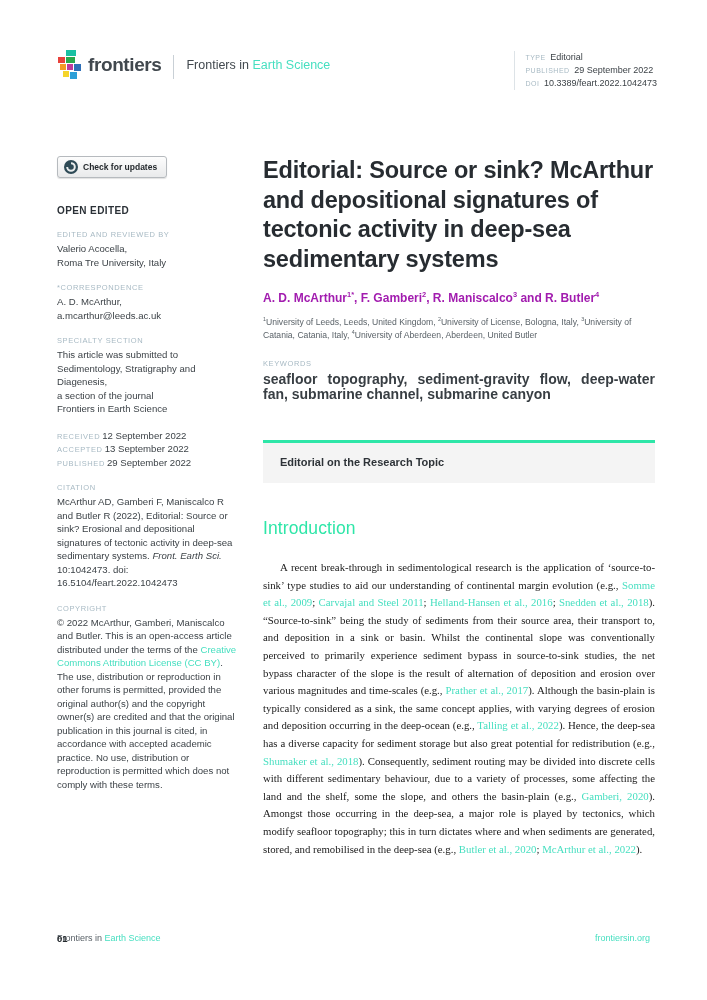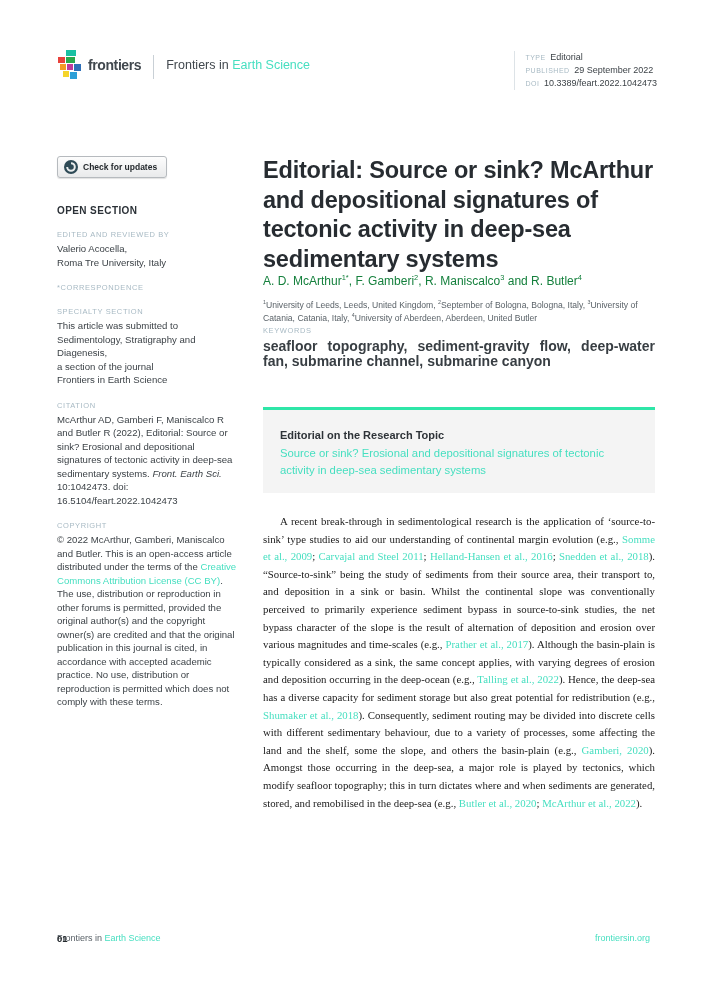--- a/index.html
+++ b/index.html
@@ -16,21 +16,21 @@
   *{margin:0;padding:0;box-sizing:border-box;}
   html,body{background:#fff;}
   body{font-family:"Liberation Sans",sans-serif;}
   .page{position:relative;width:707px;height:1000px;background:#fff;overflow:hidden;}
 
   
   .header{position:absolute;top:50px;left:57px;right:50px;display:flex;align-items:flex-start;}
   .brand{display:flex;align-items:center;}
   .logo-mark{position:relative;width:24px;height:30px;margin-right:7px;}
   .logo-mark i{position:absolute;display:block;}
-  .wordmark{font-size:14px;font-weight:bold;color:var(--wordmark);letter-spacing:-0.4px;line-height:30px;}
+  .wordmark{font-size:19px;font-weight:bold;color:var(--wordmark);letter-spacing:-0.4px;line-height:30px;}
   .brand-divider{width:1px;height:24px;background:#c9d0d6;margin:3px 12px 0 12px;}
   .journal-line{font-size:12.5px;color:var(--wordmark);line-height:30px;}
   .journal-line .teal{color:var(--link);}
   .header-meta{margin-left:auto;border-left:1px solid #dde3e7;padding-left:10px;margin-top:1px;}
   .meta-row{font-size:9px;color:var(--sideval);line-height:13px;}
   .meta-row .mlabel{font-size:7px;color:var(--label);letter-spacing:0.5px;margin-right:2px;}
 
   
   .columns{position:absolute;top:156px;left:57px;display:flex;}
   .sidebar{width:181px;flex:none;}
@@ -46,26 +46,26 @@
   .slabel{font-size:7.5px;color:var(--label);letter-spacing:0.6px;line-height:11px;}
   .svalue{font-size:9.6px;color:var(--sideval);line-height:13.5px;margin-top:2px;}
   .daterow{font-size:9.6px;color:var(--sideval);line-height:13.5px;}
   .daterow .slabel{margin-right:2px;}
   .lnk{color:var(--link);}
   .it{font-style:italic;}
   sup{font-size:0.62em;line-height:0;}
 
   
   .title{font-size:23.5px;line-height:29.5px;font-weight:600;color:#272c31;letter-spacing:-0.2px;}
-  .authors{font-size:12px;color:#15803d;font-weight:400;}
+  .authors{margin-top:17px;font-size:12px;color:#a21caf;font-weight:700;}
   .affils{margin-top:11px;font-size:8.6px;color:var(--muted);line-height:13px;}
-  .kw-label{margin-top:1px;font-size:7.5px;color:var(--label);letter-spacing:0.6px;}
+  .kw-label{margin-top:17px;font-size:7.5px;color:var(--label);letter-spacing:0.6px;}
   .keywords{margin-top:4px;font-size:14px;font-weight:bold;color:#383e43;line-height:15px;text-align:justify;}
   .topic-box{margin-top:38px;background:var(--boxbg);border-top:3px solid var(--accent);padding:13px 17px 15px 17px;}
-  .topic-label{font-size:11px;font-weight:bold;color:#2e3338;margin-top:6px;}
+  .topic-label{font-size:11px;font-weight:bold;color:#2e3338;}
   .topic-link{margin-top:4px;font-size:11.3px;color:var(--link);line-height:16.5px;cursor:pointer;}
   .intro-head{margin-top:35px;font-size:17.5px;font-weight:500;color:var(--accent);letter-spacing:0.1px;}
   .bodytext{margin-top:20px;font-family:"Liberation Serif",serif;font-size:10.8px;line-height:17.6px;
     color:var(--body);text-align:justify;}
   .bodytext p{text-indent:17px;}
 
   
   .footer{position:absolute;left:57px;right:57px;top:933px;display:flex;align-items:center;font-size:9px;}
   .foot-left{color:var(--muted);}
   .foot-left .teal{color:var(--link);}
@@ -116,68 +116,75 @@
 
     <div class="sidebar">
       <button class="check-btn">
         <svg class="cm" viewBox="0 0 14 14">
           <circle cx="7" cy="7" r="7" fill="#2e4a56"></circle>
           <path d="M7 2.2 A4.8 4.8 0 1 1 2.2 7 L4.2 7 A2.8 2.8 0 1 0 7 4.2 Z" fill="#ffffff" opacity="0.9"></path>
         </svg>
         <span class="txt">Check for updates</span>
       </button>
 
-      <div class="open-access">OPEN SECTION</div>
+      <div class="open-access">OPEN EDITED</div>
 
       <div class="sgroup">
         <div class="slabel">EDITED AND REVIEWED BY</div>
         <div class="svalue" style="white-space:pre-line">Valerio Acocella,
 Roma Tre University, Italy</div>
       </div>
 
       <div class="sgroup">
         <div class="slabel">*CORRESPONDENCE</div>
+        <div class="svalue" style="white-space:pre-line">A. D. McArthur,
+a.mcarthur@leeds.ac.uk</div>
       </div>
 
       <div class="sgroup">
         <div class="slabel">SPECIALTY SECTION</div>
         <div class="svalue" style="white-space:pre-line">This article was submitted to
 Sedimentology, Stratigraphy and
 Diagenesis,
 a section of the journal
 Frontiers in Earth Science</div>
       </div>
 
+      <div class="sgroup">
+        <div class="daterow"><span class="slabel">RECEIVED</span><span>12 September 2022</span></div>
+        <div class="daterow"><span class="slabel">ACCEPTED</span><span>13 September 2022</span></div>
+        <div class="daterow"><span class="slabel">PUBLISHED</span><span>29 September 2022</span></div>
+      </div>
 
       <div class="sgroup">
         <div class="slabel">CITATION</div>
         <div class="svalue"><span>McArthur AD, Gamberi F, Maniscalco R and Butler R (2022), Editorial: Source or sink? Erosional and depositional signatures of tectonic activity in deep-sea sedimentary systems. </span><span class="it">Front. Earth Sci.</span><span> 10:1042473. doi: 16.5104/feart.2022.1042473</span></div>
       </div>
 
       <div class="sgroup">
         <div class="slabel">COPYRIGHT</div>
         <div class="svalue"><span>© 2022 McArthur, Gamberi, Maniscalco and Butler. This is an open-access article distributed under the terms of the </span><span class="lnk">Creative Commons Attribution License (CC BY)</span><span>. The use, distribution or reproduction in other forums is permitted, provided the original author(s) and the copyright owner(s) are credited and that the original publication in this journal is cited, in accordance with accepted academic practice. No use, distribution or reproduction is permitted which does not comply with these terms.</span></div>
       </div>
     </div>
 
     <div class="main">
       <h1 class="title">Editorial: Source or sink? McArthur and depositional signatures of tectonic activity in deep-sea sedimentary systems</h1>
 
       <div class="authors"><span>A. D. McArthur</span><sup>1*</sup><span>, F. Gamberi</span><sup>2</sup><span>, R. Maniscalco</span><sup>3</sup><span> and R. Butler</span><sup>4</sup></div>
 
-      <div class="affils"><sup>1</sup><span>University of Leeds, Leeds, United Kingdom, </span><sup>2</sup><span>September of Bologna, Bologna, Italy, </span><sup>3</sup><span>University of Catania, Catania, Italy, </span><sup>4</sup><span>University of Aberdeen, Aberdeen, United Butler</span></div>
+      <div class="affils"><sup>1</sup><span>University of Leeds, Leeds, United Kingdom, </span><sup>2</sup><span>University of License, Bologna, Italy, </span><sup>3</sup><span>University of Catania, Catania, Italy, </span><sup>4</sup><span>University of Aberdeen, Aberdeen, United Butler</span></div>
 
       <div class="kw-label">KEYWORDS</div>
       <div class="keywords">seafloor topography, sediment-gravity flow, deep-water fan, submarine channel, submarine canyon</div>
 
       <div class="topic-box">
         <div class="topic-label">Editorial on the Research Topic</div>
-        <div class="topic-link">Source or sink? Erosional and depositional signatures of tectonic activity in deep-sea sedimentary systems</div>
       </div>
 
+      <h2 class="intro-head">Introduction</h2>
 
       <div class="bodytext">
         <p><span>A recent break-through in sedimentological research is the application of ‘source-to-sink’ type studies to aid our understanding of continental margin evolution (e.g., </span><span class="lnk">Somme et al., 2009</span><span>; </span><span class="lnk">Carvajal and Steel 2011</span><span>; </span><span class="lnk">Helland-Hansen et al., 2016</span><span>; </span><span class="lnk">Snedden et al., 2018</span><span>). “Source-to-sink” being the study of sediments from their source area, their transport to, and deposition in a sink or basin. Whilst the continental slope was conventionally perceived to primarily experience sediment bypass in source-to-sink studies, the net bypass character of the slope is the result of alternation of deposition and erosion over various magnitudes and time-scales (e.g., </span><span class="lnk">Prather et al., 2017</span><span>). Although the basin-plain is typically considered as a sink, the same concept applies, with varying degrees of erosion and deposition occurring in the deep-ocean (e.g., </span><span class="lnk">Talling et al., 2022</span><span>). Hence, the deep-sea has a diverse capacity for sediment storage but also great potential for redistribution (e.g., </span><span class="lnk">Shumaker et al., 2018</span><span>). Consequently, sediment routing may be divided into discrete cells with different sedimentary behaviour, due to a variety of processes, some affecting the land and the shelf, some the slope, and others the basin-plain (e.g., </span><span class="lnk">Gamberi, 2020</span><span>). Amongst those occurring in the deep-sea, a major role is played by tectonics, which modify seafloor topography; this in turn dictates where and when sediments are generated, stored, and remobilised in the deep-sea (e.g., </span><span class="lnk">Butler et al., 2020</span><span>; </span><span class="lnk">McArthur et al., 2022</span><span>).</span></p>
       </div>
     </div>
   </div>
 
   <div class="footer">
     <div class="foot-left">
       <span>Frontiers in</span>

